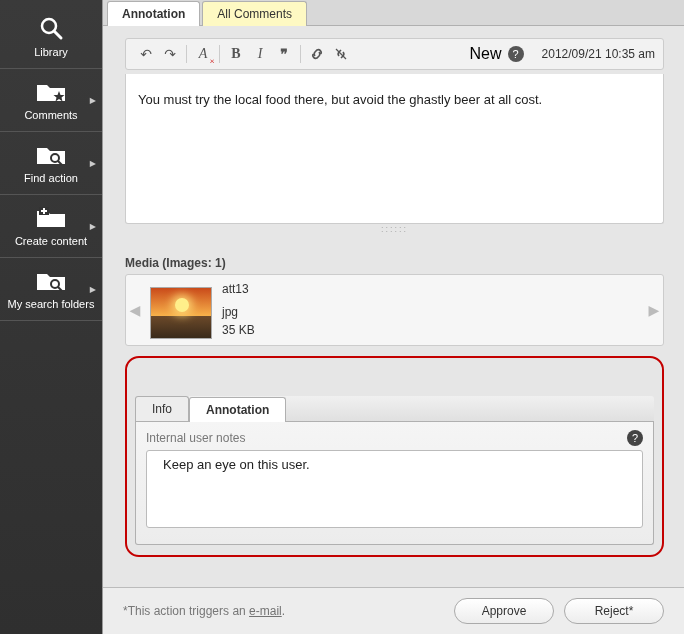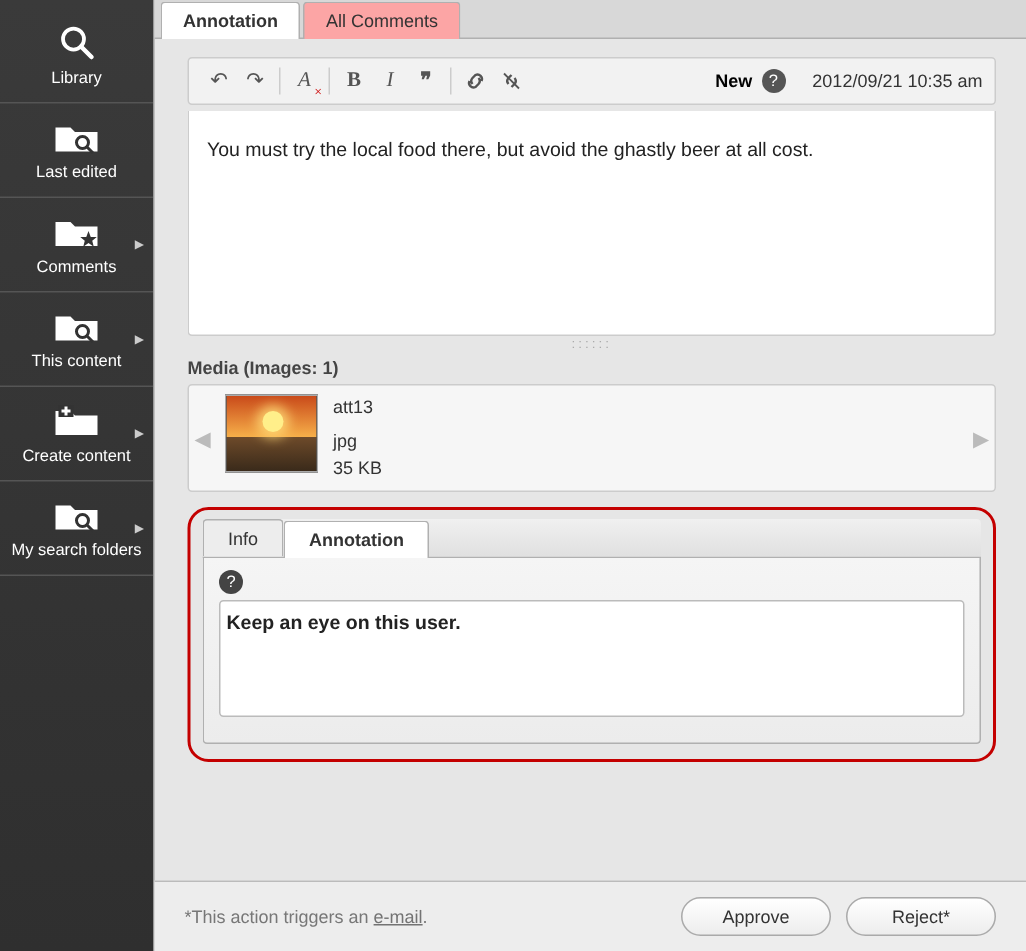--- a/index.html
+++ b/index.html
@@ -10,61 +10,61 @@
 .sidebar { width: 102px; background: linear-gradient(to bottom, #3a3a3a 0%, #2f2f2f 100%); display: flex; flex-direction: column; padding-top: 6px; }
 .sidebar-item { color: #fff; text-align: center; padding: 8px 0 10px; border-bottom: 1px solid #555; cursor: pointer; position: relative; font-size: 11px; }
 .sidebar-item .sicon { width: 36px; height: 28px; margin: 0 auto 4px; display: block; }
 .sidebar-item .arrow { position: absolute; right: 6px; top: 50%; transform: translateY(-50%); font-size: 8px; color: #ccc; }
 
 
 .main { flex: 1; display: flex; flex-direction: column; background: #e6e6e6; border-left: 1px solid #999; }
 
 
 .tabs { display: flex; background: #d8d8d8; border-bottom: 1px solid #b0b0b0; padding: 0 4px; height: 26px; }
-.tab { padding: 5px 14px 4px; font-size: 12px; color: #333; background: #fca5a5; border: 1px solid #b0b0b0; border-bottom: none; margin-right: 2px; cursor: pointer; border-radius: 3px 3px 0 0; position: relative; top: 1px; }
+.tab { padding: 5px 14px 4px; font-size: 12px; color: #333; background: #fef9c3; border: 1px solid #b0b0b0; border-bottom: none; margin-right: 2px; cursor: pointer; border-radius: 3px 3px 0 0; position: relative; top: 1px; }
 .tab.active { background: #fff; font-weight: bold; }
 
 
 .content { flex: 1; overflow-y: auto; padding: 12px 20px 10px 22px; }
 
 
 .toolbar { display: flex; align-items: center; background: #f2f2f2; border: 1px solid #ccc; border-radius: 3px; padding: 4px 8px; margin-bottom: 4px; }
 .toolbar .tbtn { width: 22px; height: 22px; display: inline-flex; align-items: center; justify-content: center; margin: 0 1px; cursor: pointer; border-radius: 2px; color: #555; font-size: 14px; font-family: Georgia, serif; }
 .toolbar .tsep { width: 1px; height: 18px; background: #ccc; margin: 0 4px; }
 .toolbar .spacer { flex: 1; }
-.toolbar .status { font-weight: bold; font-size: 12px; margin-right: 4px; }
+.toolbar .status { font-weight: normal; font-size: 16px; margin-right: 4px; }
 .toolbar .help { width: 16px; height: 16px; border-radius: 50%; background: #555; color: #fff; font-size: 11px; display: inline-flex; align-items: center; justify-content: center; margin: 0 18px 0 2px; }
 .toolbar .timestamp { font-size: 12px; color: #333; }
 
 
 .editor { border: 1px solid #ccc; border-top: none; background: #fff; min-height: 150px; padding: 18px 12px; font-size: 13px; color: #222; border-radius: 0 0 3px 3px; }
 
 
 .drag { text-align: center; height: 10px; color: #aaa; font-size: 9px; letter-spacing: 2px; }
 
 
-.media-label { font-size: 12px; font-weight: bold; color: #444; margin: 4px 0 4px; }
+.media-label { font-size: 12px; font-weight: bold; color: #444; margin: 22px 0 4px; }
 .media-strip { border: 1px solid #ccc; background: #f6f6f6; border-radius: 3px; display: flex; align-items: stretch; }
 .media-nav { width: 18px; display: flex; align-items: center; justify-content: center; color: #bbb; font-size: 14px; cursor: pointer; }
-.media-body { flex: 1; display: flex; align-items: flex-start; padding: 6px; }
+.media-body { flex: 1; display: flex; align-items: flex-end; padding: 6px; }
 .thumb { width: 62px; height: 52px; border: 1px solid #aaa; background: #000; position: relative; overflow: hidden; margin-right: 10px; }
 .thumb .sky { position: absolute; inset: 0; background: linear-gradient(to bottom, #c94a1a 0%, #f7b04a 55%, #6d4a2a 55%, #3a2a1a 100%); }
 .thumb .sun { position: absolute; width: 14px; height: 14px; border-radius: 50%; background: #ffef8a; box-shadow: 0 0 8px 4px rgba(255,220,120,.8); top: 10px; left: 24px; }
 .media-meta { font-size: 12px; color: #333; line-height: 1.45; }
 
 
 .anno-panel { border: 2px solid #c40000; border-radius: 14px; margin-top: 10px; padding: 6px 8px 10px; }
-.anno-tabs { display: flex; border-bottom: 1px solid #b0b0b0; background: linear-gradient(#f0f0f0,#e0e0e0); border-radius: 3px 3px 0 0; }
+.anno-tabs { display: flex; border-bottom: 1px solid #b0b0b0; background: linear-gradient(#f0f0f0,#e0e0e0); border-radius: 3px 3px 0 0; margin-top: 32px; }
 .anno-tab { padding: 5px 16px; font-size: 12px; color: #333; border: 1px solid #b0b0b0; border-bottom: none; margin-right: 0; background: #ededed; cursor: pointer; border-radius: 3px 3px 0 0; }
 .anno-tab.active { background: #fff; font-weight: bold; position: relative; top: 1px; }
 .anno-body { border: 1px solid #b0b0b0; border-top: none; background: linear-gradient(#f5f5f5,#ececec); padding: 8px 10px 12px; border-radius: 0 0 3px 3px; }
 .anno-hdr { display: flex; align-items: center; margin-bottom: 4px; }
 .anno-hdr .lbl { font-size: 12px; color: #777; flex: 1; }
 .anno-hdr .help2 { width: 16px; height: 16px; border-radius: 50%; background: #444; color: #fff; font-size: 11px; display: inline-flex; align-items: center; justify-content: center; }
-.anno-text { width: 100%; height: 78px; border: 1px solid #bbb; border-radius: 3px; padding: 6px 4px; font-size: 13px; color: #222; resize: none; font-family: inherit; font-weight: bold; }
+.anno-text { width: 100%; height: 78px; border: 1px solid #bbb; border-radius: 3px; padding: 6px 16px; font-size: 13px; color: #222; resize: none; font-family: inherit; }
 
 
 .footer { border-top: 1px solid #bbb; background: #ededed; padding: 10px 20px; display: flex; align-items: center; }
 .footer .note { font-size: 12px; color: #777; flex: 1; }
 .footer .note u { color: #737373; }
 .fbtn { min-width: 100px; height: 26px; border: 1px solid #aaa; border-radius: 13px; background: linear-gradient(#ffffff,#ededed); font-size: 12px; color: #333; margin-left: 10px; cursor: pointer; }
 </style>
 </head>
 <body>
 
@@ -72,40 +72,32 @@
   <div class="sidebar-item">
     <svg class="sicon" viewBox="0 0 36 28">
         <circle cx="16" cy="12" r="7" fill="none" stroke="#fff" stroke-width="2.5"></circle>
         <line x1="21" y1="17" x2="28" y2="24" stroke="#fff" stroke-width="3" stroke-linecap="round"></line>
       </svg>
     <div>Library</div>
   </div>
   <div class="sidebar-item">
     <svg class="sicon" viewBox="0 0 36 28">
         <path d="M4 8 h10 l3 3 h15 v13 h-28 z" fill="#fff"></path>
-        <circle cx="22" cy="18" r="4" fill="none" stroke="#333" stroke-width="2"></circle>
-        <line x1="25" y1="21" x2="29" y2="25" stroke="#333" stroke-width="2"></line>
-      </svg>
-    <div>Last edited</div>
-  </div>
-  <div class="sidebar-item">
-    <svg class="sicon" viewBox="0 0 36 28">
-        <path d="M4 8 h10 l3 3 h15 v13 h-28 z" fill="#fff"></path>
         <polygon points="26,14 27.5,18 31.5,18 28.5,20.5 29.5,24.5 26,22 22.5,24.5 23.5,20.5 20.5,18 24.5,18" fill="#333"></polygon>
       </svg>
     <div>Comments</div>
     <span class="arrow">▶</span>
   </div>
   <div class="sidebar-item">
     <svg class="sicon" viewBox="0 0 36 28">
         <path d="M4 8 h10 l3 3 h15 v13 h-28 z" fill="#fff"></path>
         <circle cx="22" cy="18" r="4" fill="none" stroke="#333" stroke-width="2"></circle>
         <line x1="25" y1="21" x2="29" y2="25" stroke="#333" stroke-width="2"></line>
       </svg>
-    <div>This content</div>
+    <div>Find action</div>
     <span class="arrow">▶</span>
   </div>
   <div class="sidebar-item">
     <svg class="sicon" viewBox="0 0 36 28">
         <path d="M4 8 h10 l3 3 h15 v13 h-28 z" fill="#fff"></path>
         <rect x="6" y="4" width="10" height="8" fill="#333"></rect>
         <line x1="11" y1="5" x2="11" y2="11" stroke="#fff" stroke-width="2"></line>
         <line x1="8" y1="8" x2="14" y2="8" stroke="#fff" stroke-width="2"></line>
       </svg>
     <div>Create content</div>
@@ -178,20 +170,21 @@
       <div class="media-nav">▶</div>
     </div>
 
     <div class="anno-panel">
       <div class="anno-tabs">
         <div class="anno-tab">Info</div>
         <div class="anno-tab active">Annotation</div>
       </div>
       <div class="anno-body">
         <div class="anno-hdr">
+          <span class="lbl">Internal user notes</span>
           <span class="help2">?</span>
         </div>
         <textarea class="anno-text" style="">Keep an eye on this user.</textarea>
       </div>
     </div>
 
   </div>
 
   <div class="footer">
     <div class="note">

